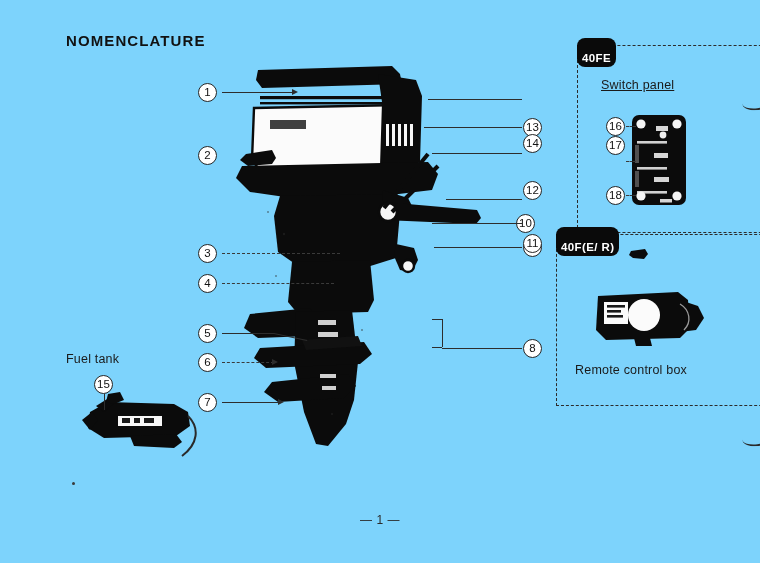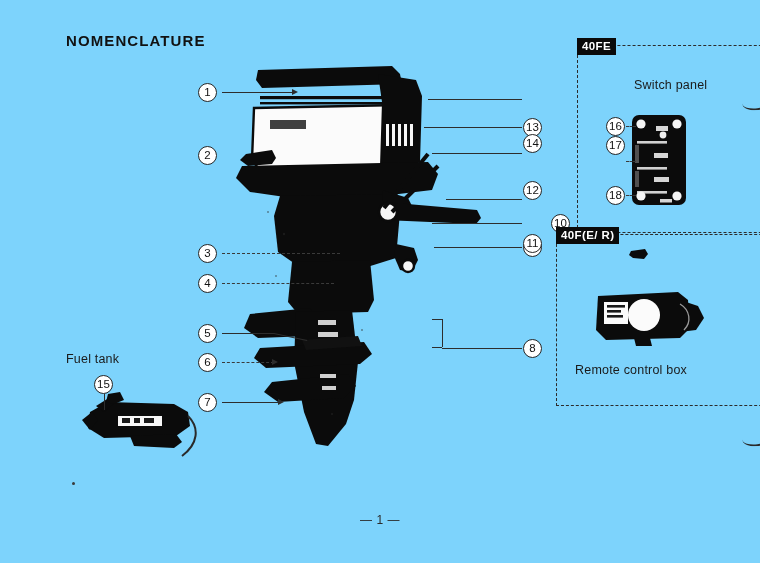--- a/index.html
+++ b/index.html
@@ -27,21 +27,21 @@
     color: #111;
   }
   .sec-label {
     position: absolute;
     font-size: 12.5px;
     color: #1a1a1a;
     letter-spacing: .2px;
     white-space: nowrap;
   }
   .lbl-fuel-tank { left: 66px; top: 352px; }
-  .lbl-switch-panel { left: 634px; top: 78px; }
+  .lbl-switch-panel { left: 601px; top: 78px; text-decoration: underline; }
   .lbl-remote-box { left: 575px; top: 363px; }
 
   .page-number {
     position: absolute;
     left: 0; right: 0;
     top: 513px;
     text-align: center;
     font-size: 12px;
     color: #2a2a2a;
     letter-spacing: .5px;
@@ -90,24 +90,25 @@
     border-left: 6px solid #2d2d2d;
   }
 
   
   .badge {
     position: absolute;
     background: #0a0a0a;
     color: #fff;
     font-size: 11.5px;
     font-weight: bold;
-    padding: 2px 5px 3px 5px;
+    padding: 14px 5px 3px 5px;
     letter-spacing: .4px;
     white-space: nowrap;
     z-index: 6;
+    border-radius: 8px;
   }
   .badge-40fe { left: 577px; top: 38px; }
   .badge-40fer { left: 556px; top: 227px; }
 
   
   .panel-box {
     position: absolute;
     border: 1.4px dashed #2b2b2b;
     box-sizing: border-box;
   }
@@ -336,21 +337,21 @@
   <div class="leader diag" style="left:274px; top:333px; width:34px; transform:rotate(12deg);"></div>
 
   <div class="leader dashed" style="left:222px; top:362px; width:52px;"></div>
   <div class="arrow" style="left:272px; top:359px;"></div>
 
   <div class="leader" style="left:222px; top:402px; width:58px;"></div>
   <div class="arrow" style="left:278px; top:399px;"></div>
 
   <div class="callout" style="left:523px; top:339px;">8</div>
   <div class="callout" style="left:523px; top:238px;">9</div>
-  <div class="callout" style="left:551px; top:214px;">10</div>
+  <div class="callout" style="left:516px; top:214px;">10</div>
   <div class="callout" style="left:523px; top:190px;margin-top:44px;">11</div>
   <div class="callout" style="left:523px; top:144px;margin-top:37px;">12</div>
   <div class="callout" style="left:523px; top:118px;">13</div>
   <div class="callout" style="left:523px; top:90px;margin-top:44px;">14</div>
 
   <div class="leader" style="left:428px; top:99px; width:94px;"></div>
   <div class="leader" style="left:424px; top:127px; width:98px;"></div>
   <div class="leader" style="left:432px; top:153px; width:90px;"></div>
   <div class="leader" style="left:446px; top:199px; width:76px;"></div>
   <div class="leader" style="left:432px; top:223px; width:90px;"></div>

